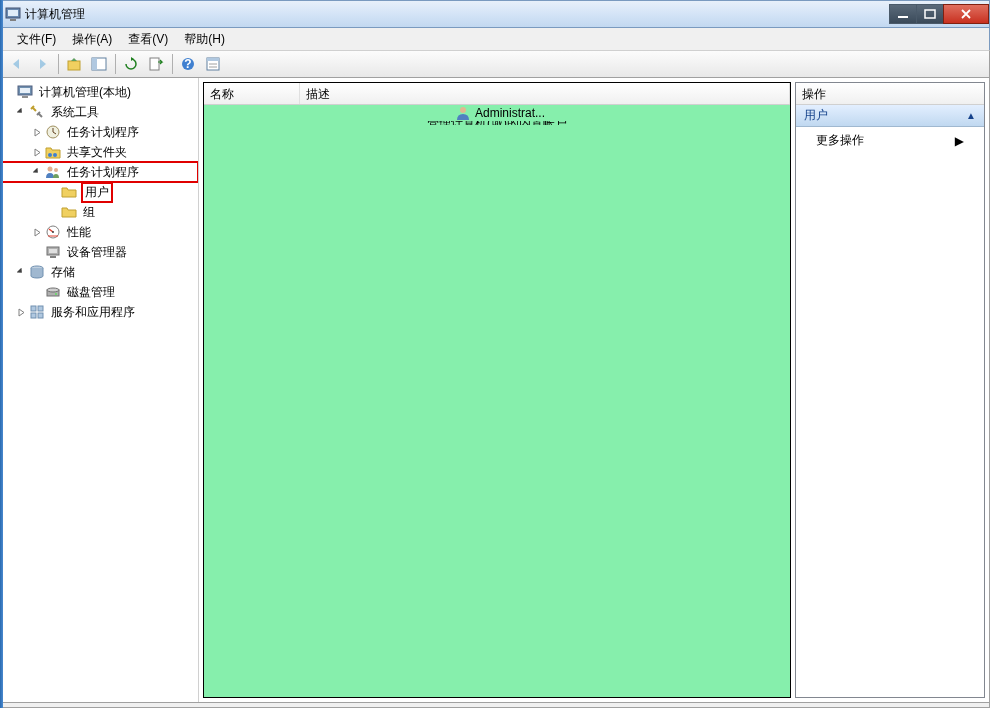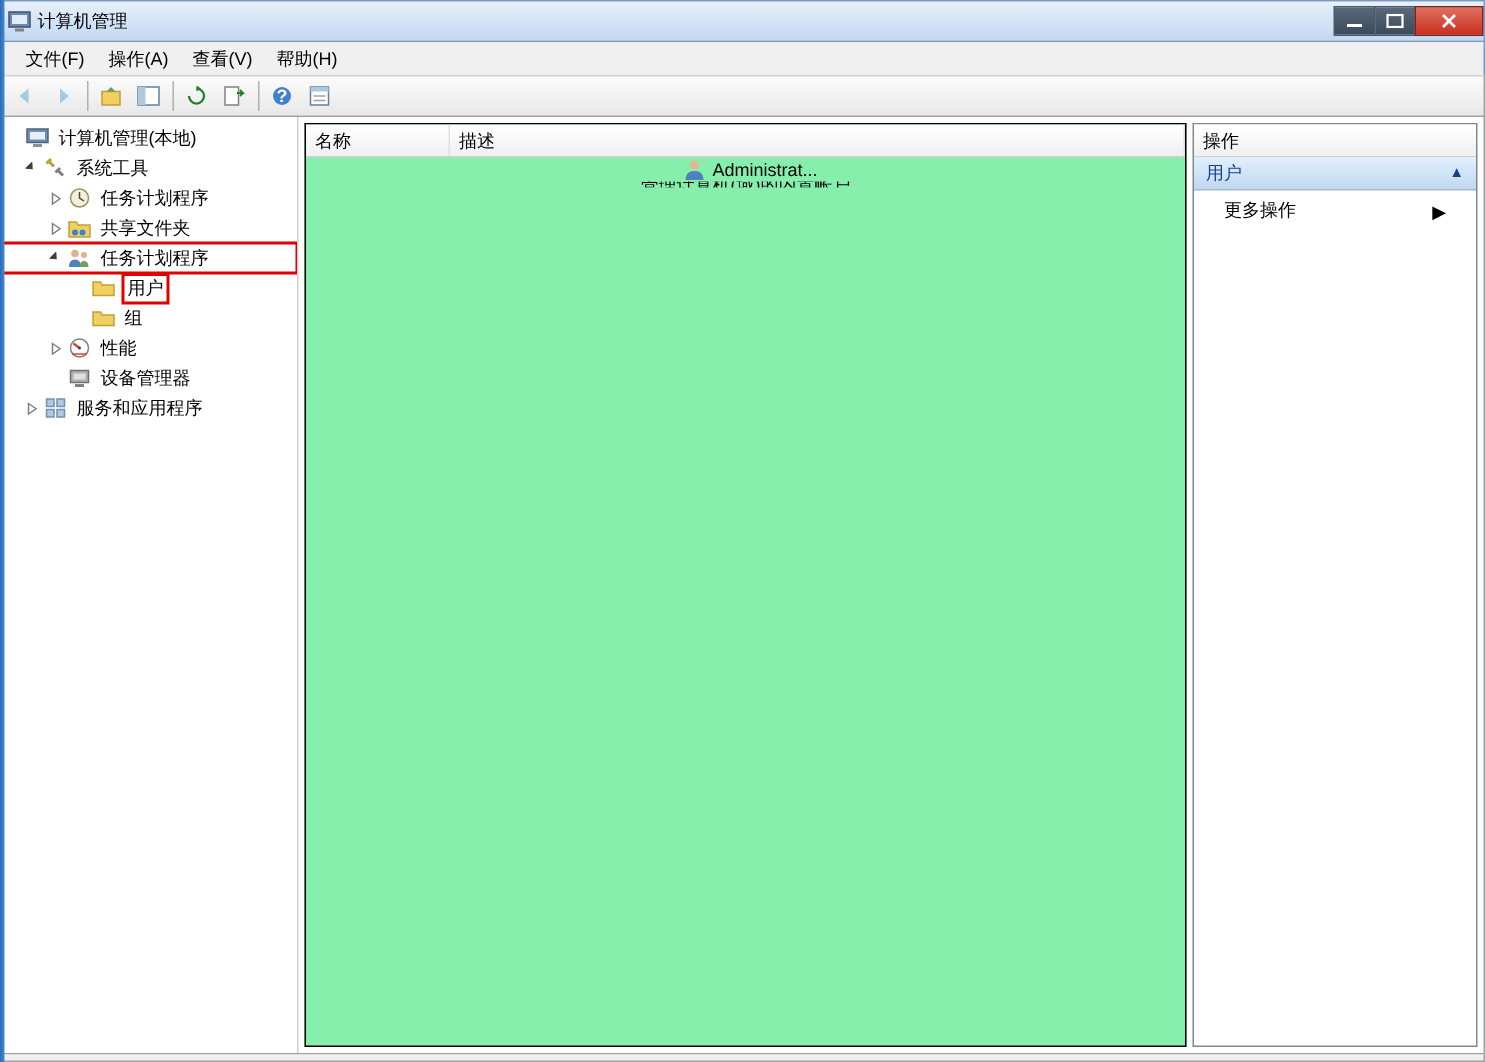--- a/index.html
+++ b/index.html
@@ -282,20 +282,47 @@
                     </svg>
                 <span class="tree-label">设备管理器</span>
               </div>
                 </li>
             </ul>
           </li>
           <li>
             <div class="tree-row" style="padding-left:14px">
               <span class="expander">
                   <svg viewBox="0 0 9 9">
+                    <path d="M1 1 L1 8 L5 4.5 Z" fill="#404040" transform="rotate(45 4.5 4.5)"></path>
+                  </svg>
+                </span>
+              <svg class="ticon" viewBox="0 0 16 16">
+                  <ellipse cx="8" cy="4" rx="6" ry="2" fill="#c0d0e0" stroke="#7090b0"></ellipse>
+                  <path d="M2 4 L2 12 A6 2 0 0 0 14 12 L14 4" fill="#a0b8d0" stroke="#7090b0"></path>
+                </svg>
+              <span class="tree-label">存储</span>
+            </div>
+            <ul class="tree">
+              <li>
+                  <div class="tree-row" style="padding-left:30px">
+                <span class="expander none"></span>
+                <svg class="ticon" viewBox="0 0 16 16">
+                      <rect x="2" y="6" width="12" height="6" fill="#b0b0b0" stroke="#707070"></rect>
+                      <ellipse cx="8" cy="6" rx="6" ry="2" fill="#d0d0d0" stroke="#707070"></ellipse>
+                      <circle cx="11" cy="10" r="1" fill="#60e060"></circle>
+                    </svg>
+                <span class="tree-label">磁盘管理</span>
+              </div>
+                </li>
+            </ul>
+          </li>
+          <li>
+            <div class="tree-row" style="padding-left:14px">
+              <span class="expander">
+                  <svg viewBox="0 0 9 9">
                     <path d="M2 1 L7 4.5 L2 8 Z" fill="none" stroke="#808080"></path>
                   </svg>
                 </span>
               <svg class="ticon" viewBox="0 0 16 16">
                   <rect x="2" y="2" width="5" height="5" fill="#b0c8e0" stroke="#7090b0"></rect>
                   <rect x="9" y="2" width="5" height="5" fill="#b0c8e0" stroke="#7090b0"></rect>
                   <rect x="2" y="9" width="5" height="5" fill="#b0c8e0" stroke="#7090b0"></rect>
                   <rect x="9" y="9" width="5" height="5" fill="#b0c8e0" stroke="#7090b0"></rect>
                 </svg>
               <span class="tree-label">服务和应用程序</span>

